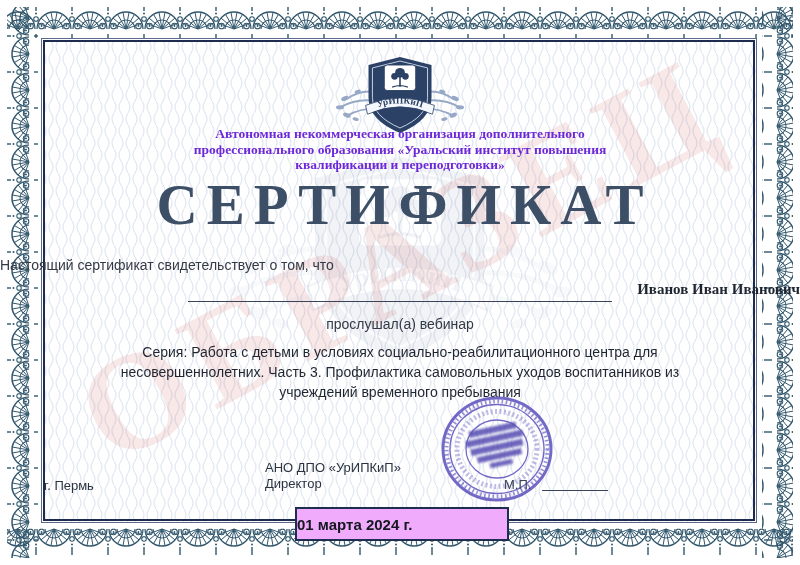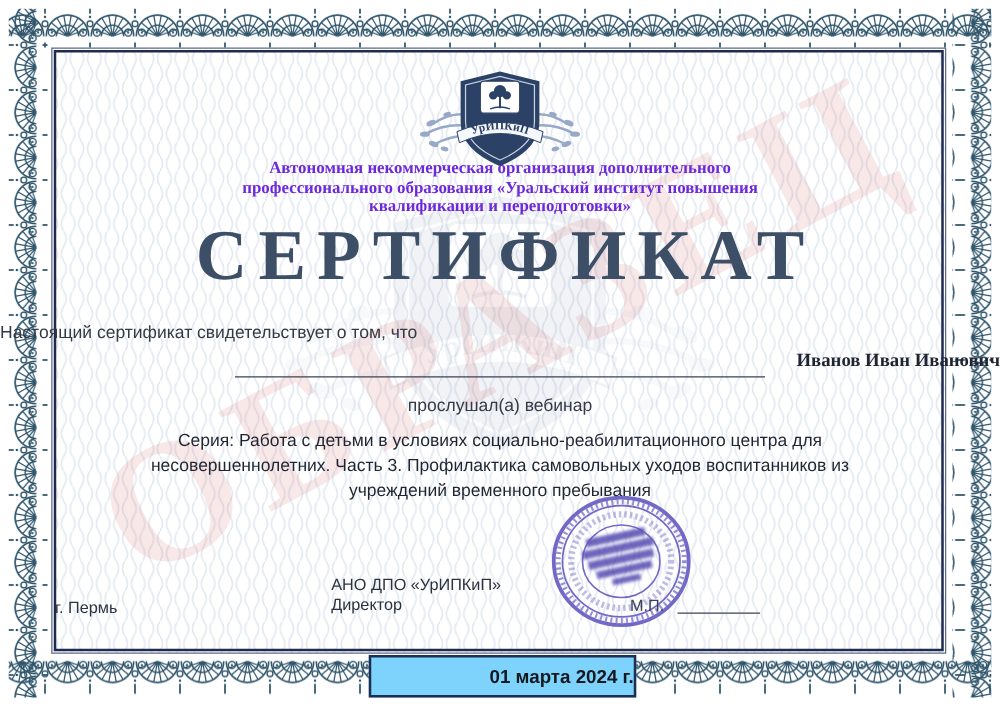--- a/index.html
+++ b/index.html
@@ -47,23 +47,23 @@
     left:110px;top:342px;width:580px;text-align:center;
     font-size:14px;font-weight:normal;line-height:20px;color:#1f2530;
   }
   .city{left:44px;top:478px;font-size:13px;color:#2b3340;}
   .director{left:265px;top:460px;font-size:13px;line-height:16px;color:#2b3340;}
   .seal{left:440px;top:396px;width:114px;height:108px;}
   .mp{left:504px;top:477px;font-size:13px;color:#3a4456;}
   .sig-line{left:542px;top:490px;width:66px;border-top:1.5px solid #3a4456;height:0;}
   .disclaimer{left:0;top:496px;width:100%;text-align:center;font-size:12.5px;color:#4c5870;}
   .date-box{
-    position:absolute;left:295px;top:524px;width:210px;height:30px;z-index:6;
-    background:#7dd3fc;border:2px solid #1e2d50;
-    display:flex;align-items:center;justify-content:flex-end;
+    position:absolute;left:295px;top:507px;width:210px;height:30px;z-index:6;
+    background:#f0abfc;border:2px solid #1e2d50;
+    display:flex;align-items:center;justify-content:flex-start;
     font-size:15px;font-weight:bold;color:#15181f;
   }
 </style>
 </head>
 <body>
 
 <div class="certificate">
 
   <svg width="0" height="0" style="position:absolute" aria-hidden="true">
     <defs>

